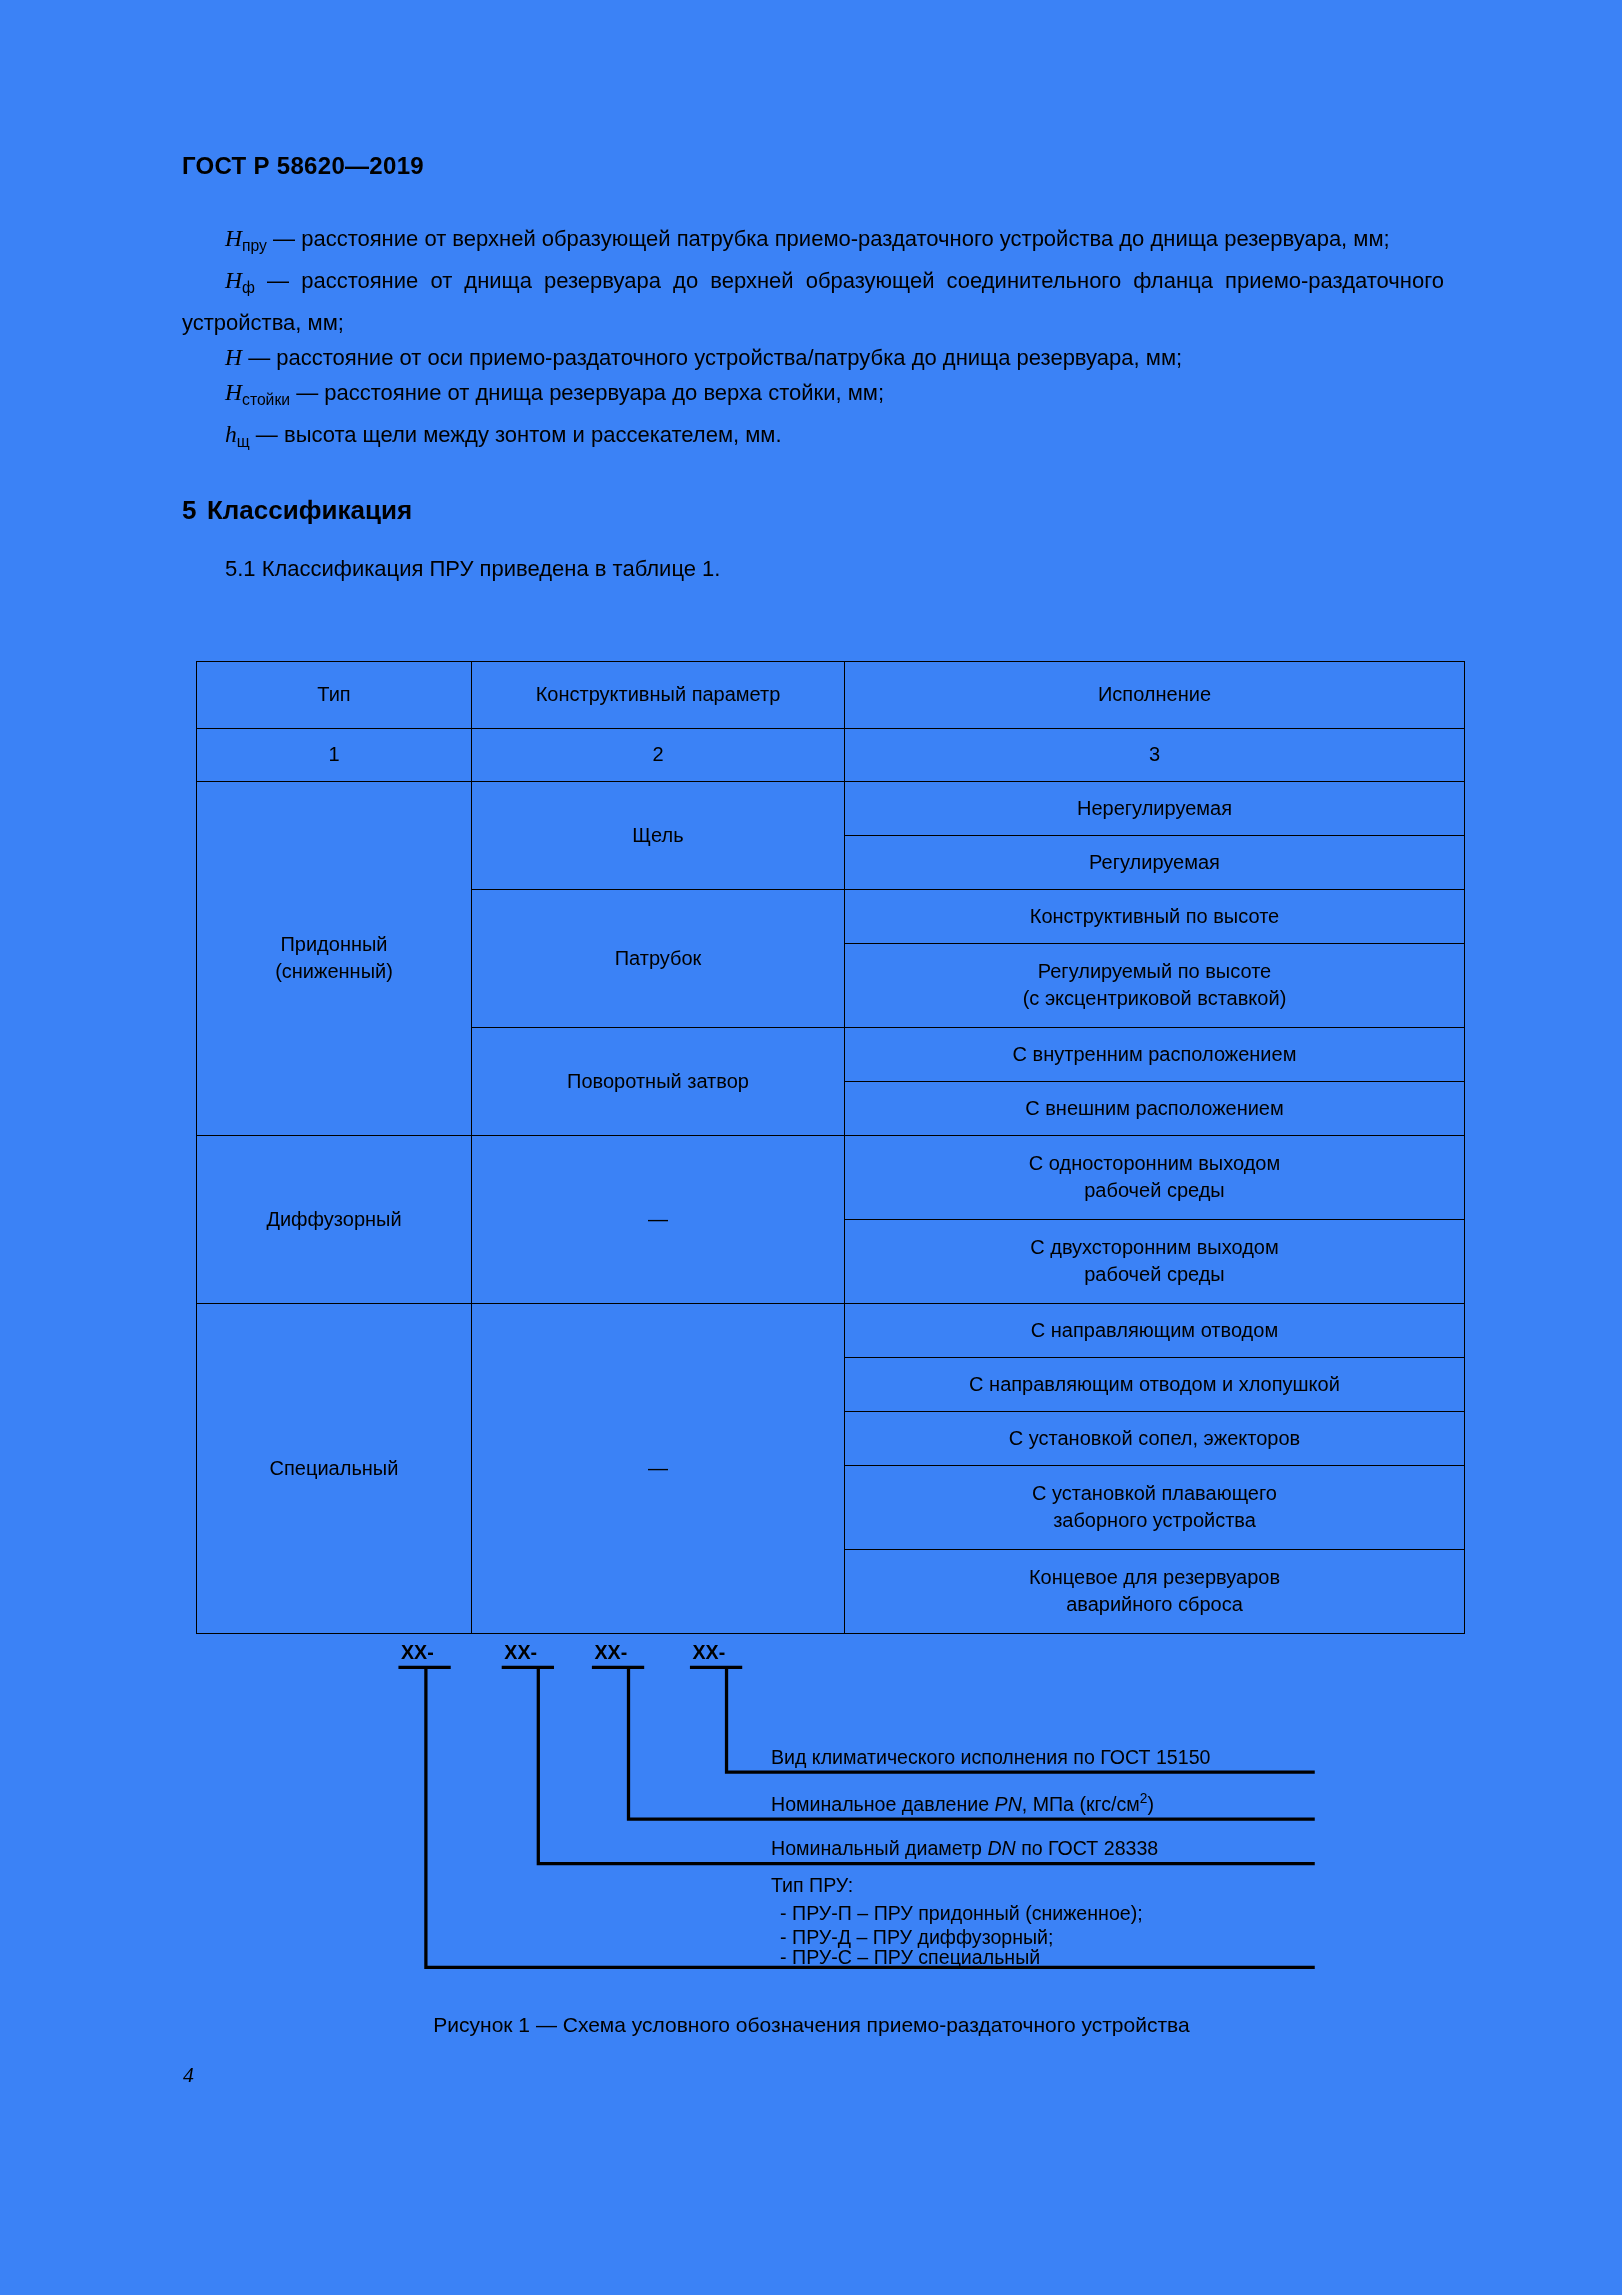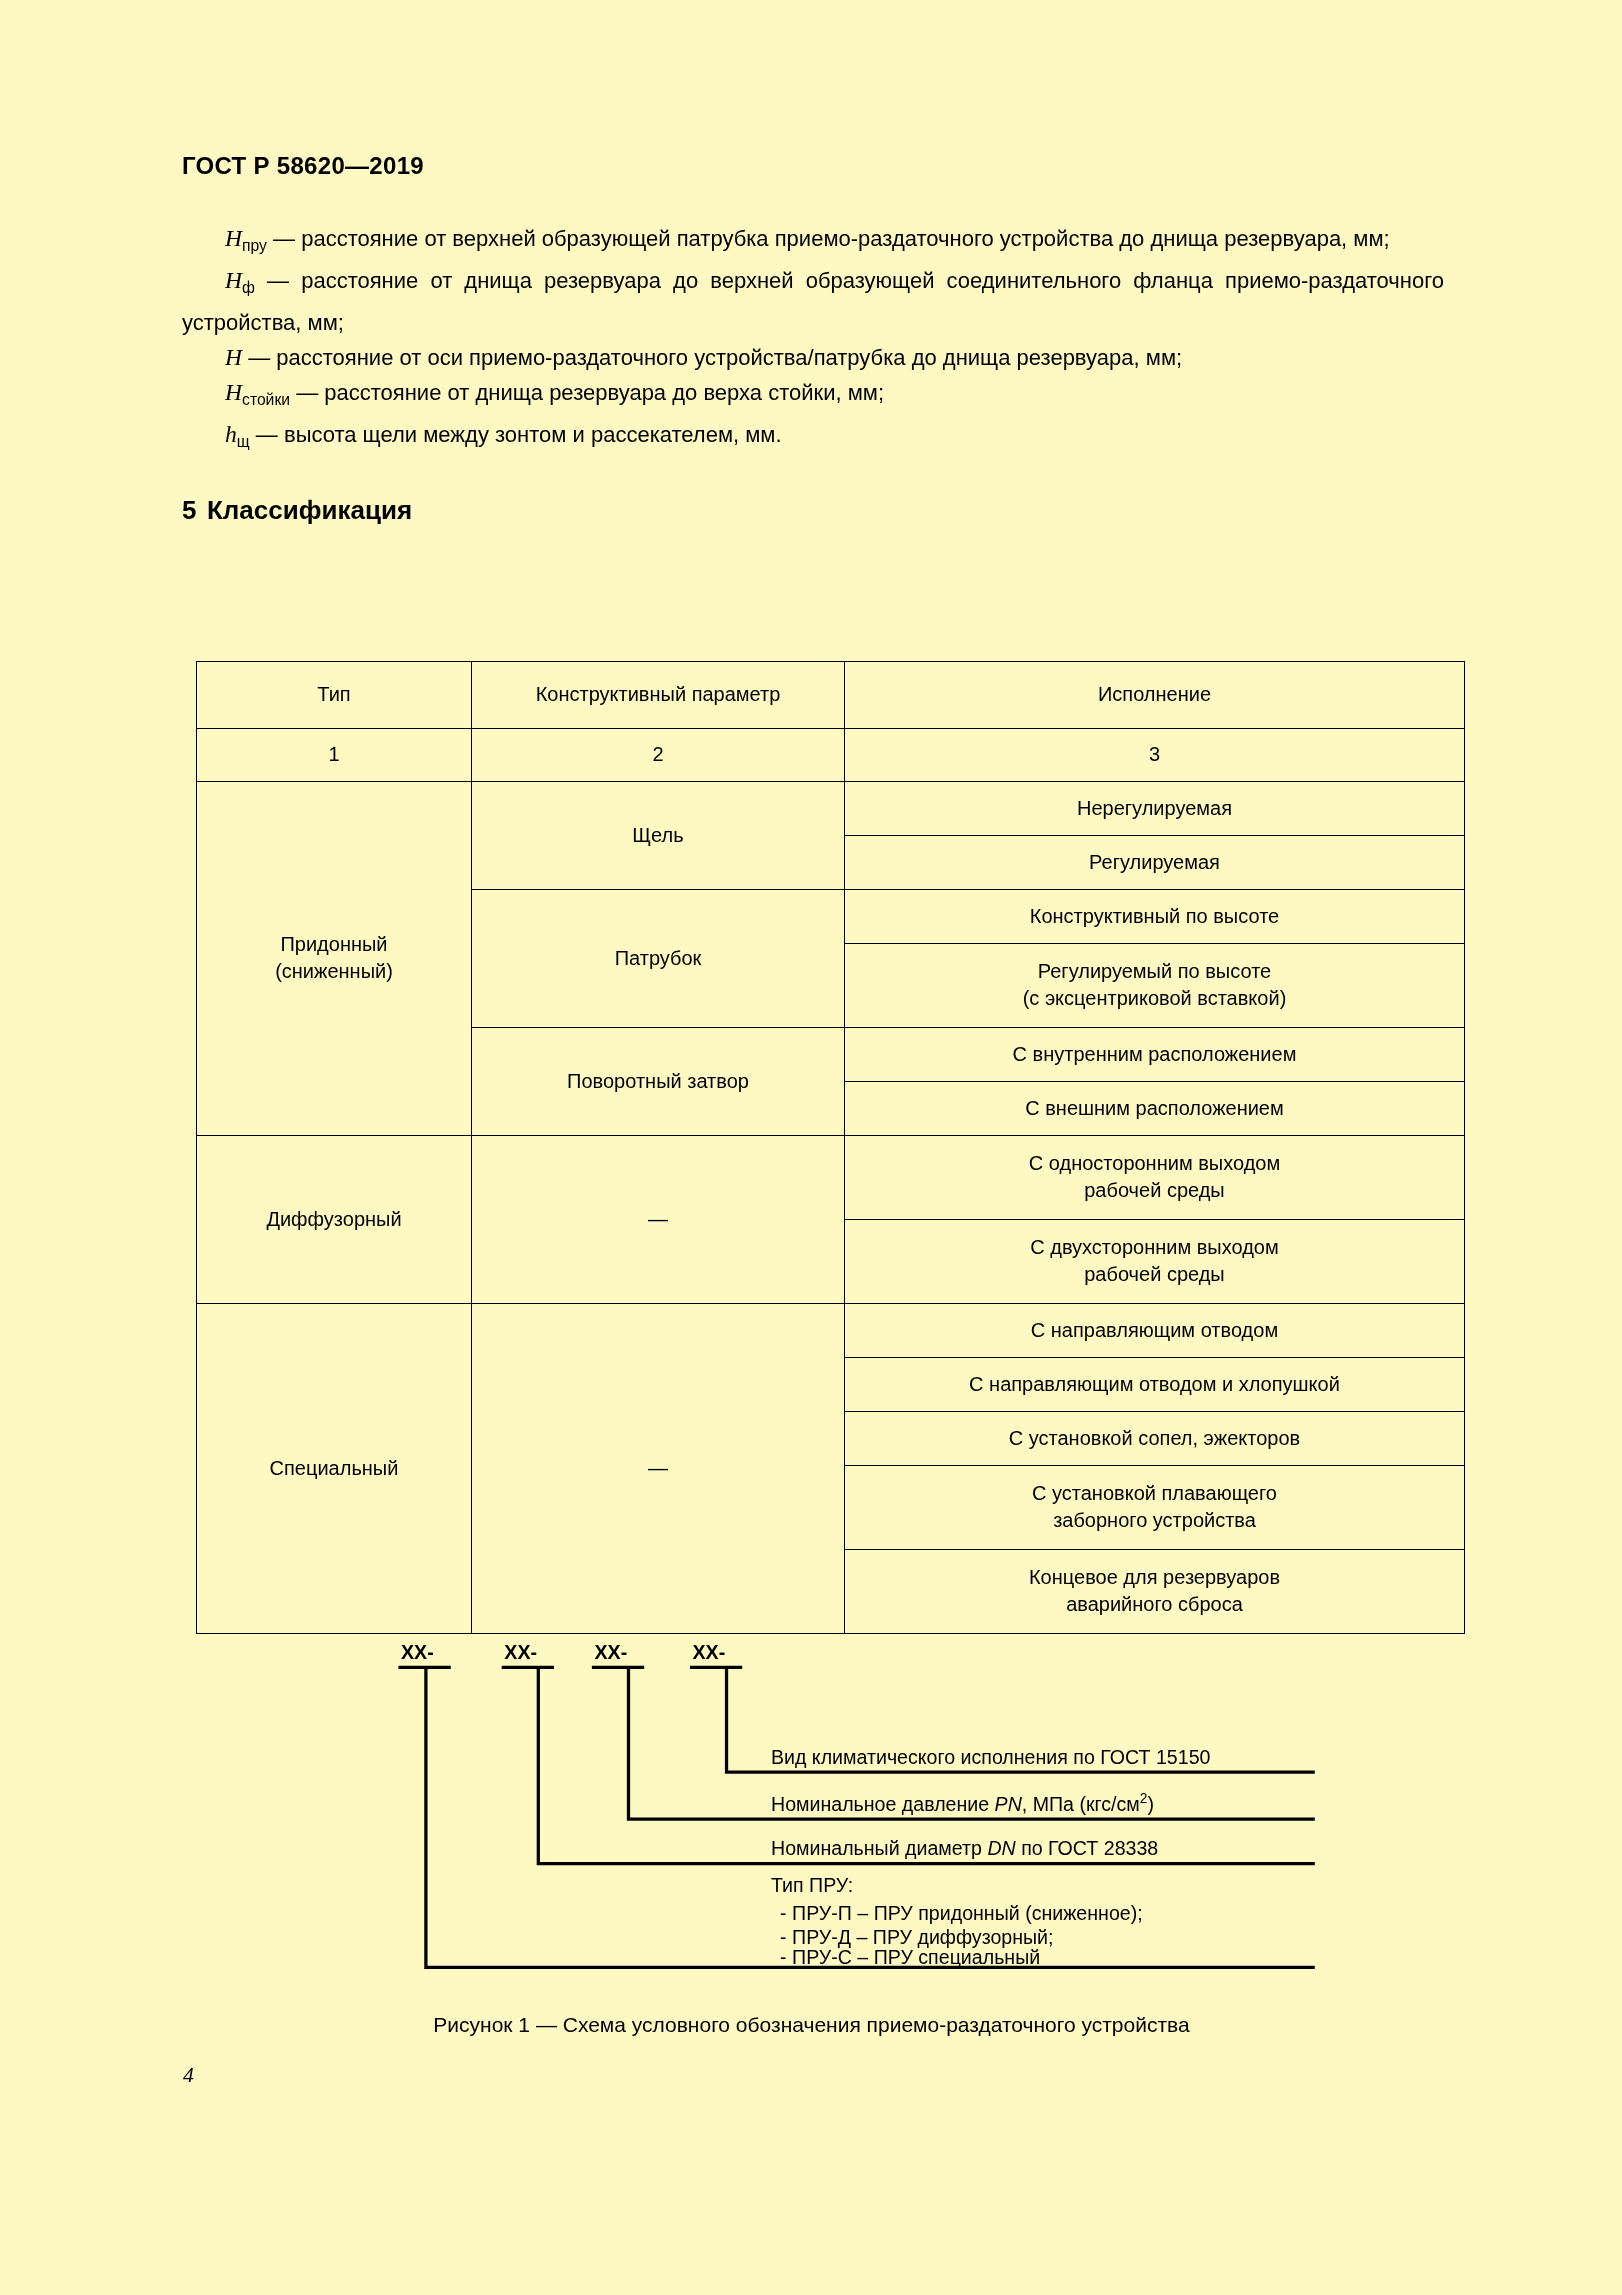--- a/index.html
+++ b/index.html
@@ -8,21 +8,21 @@
     background: #ffffff;
   }
   body {
     font-family: "Liberation Sans", sans-serif;
     color: #000000;
   }
   .page {
     position: relative;
     width: 1623px;
     height: 2295px;
-    background: #fef9c3;
+    background: #3b82f6;
     overflow: hidden;
   }
 
   
   .doc-header {
     position: absolute;
     left: 182px;
     top: 152px;
     font-size: 24px;
     font-weight: bold;
@@ -176,20 +176,21 @@
     </p>
     <p>
       <span class="sym">h<span class="sub">щ</span></span><span> — высота щели между зонтом и рассекателем, мм.</span>
     </p>
   </div>
 
   <div class="sec-heading">
     <span class="num">5</span><span>Классификация</span>
   </div>
 
+  <div class="clause">5.1  Классификация ПРУ приведена в таблице 1.</div>
 
 
   <div class="tbl-wrap">
     <table class="cls">
       <colgroup>
           <col class="c1">
           <col class="c2">
           <col>
         </colgroup>
       <tbody>

